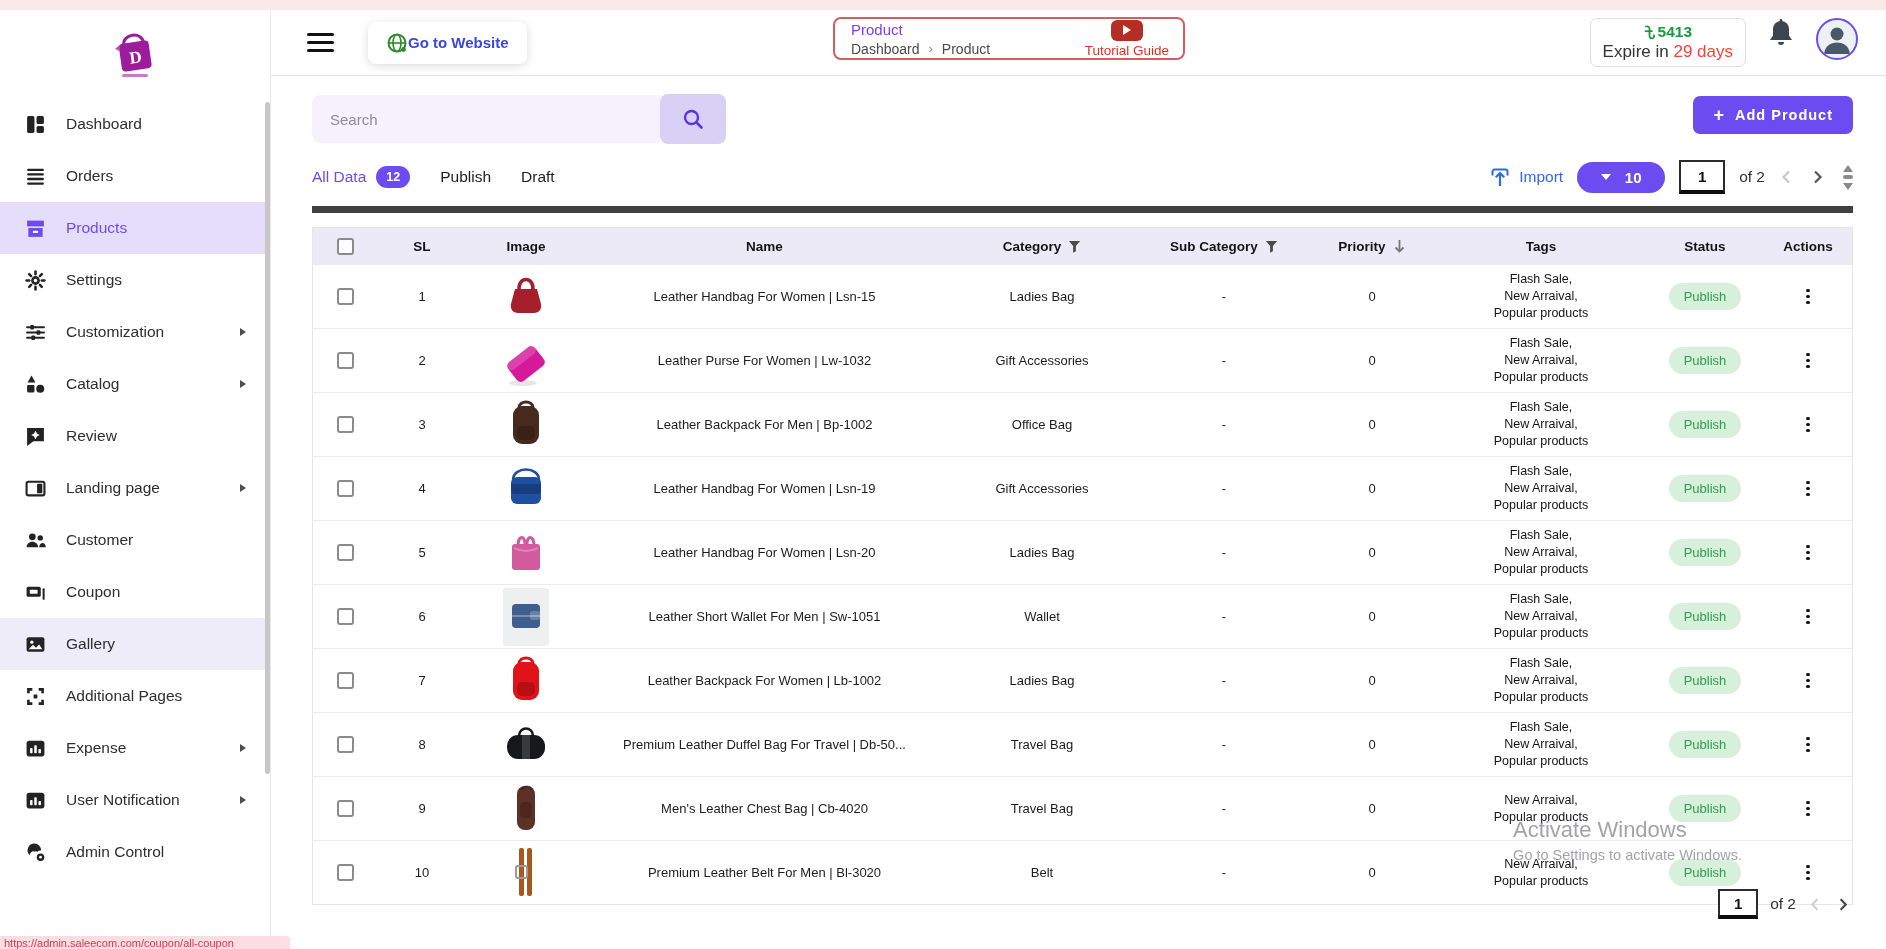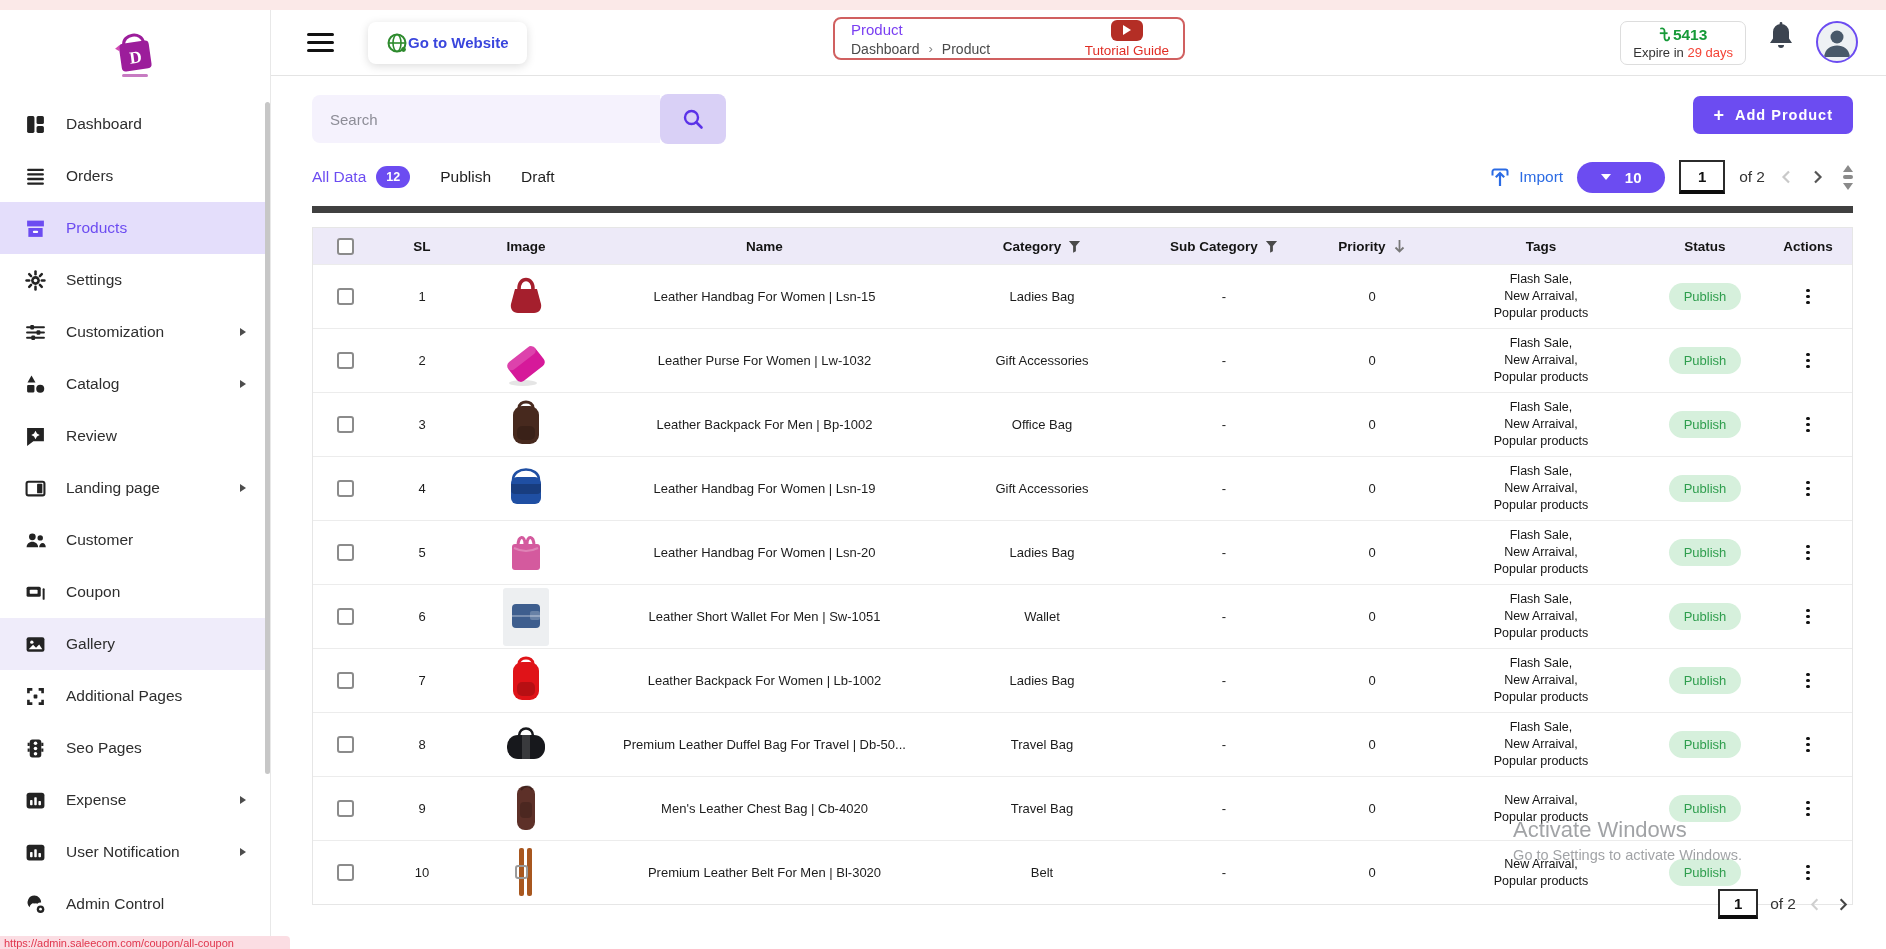--- a/index.html
+++ b/index.html
@@ -38,21 +38,21 @@
   .crumb-path { display:flex; align-items:center; gap:9px; color:#4a4a4a; font-size:14px; }
   .crumb-sep { color:#888; font-size:13px; }
   .crumb-right { display:flex; flex-direction:column; align-items:center; gap:2px; }
   .yt-icon { width:32px; height:21px; background:#b42e25; border-radius:6px; display:flex; align-items:center; justify-content:center; }
   .yt-icon i { width:0; height:0; border-left:8px solid #fff; border-top:5px solid transparent; border-bottom:5px solid transparent; }
   .tutorial-label { color:#e02d24; font-size:13.5px; }
 
   .topbar-right { margin-left:auto; display:flex; align-items:flex-start; gap:20px; }
   .credit-box { border:1px solid #ddd; border-radius:7px; padding:4px 12px; text-align:center; background:#fff; }
   .credit-amount { color:#179a39; font-weight:bold; font-size:15.5px; display:flex; align-items:center; justify-content:center; gap:3px; }
-  .credit-expire { font-size:13px; color:#333; margin-top:1px; }
+  .credit-expire { font-size:17px; color:#333; margin-top:1px; }
   .credit-expire .days { color:#f44336; }
   .bell { cursor:pointer; display:flex; }
   .avatar { width:42px; height:42px; border-radius:50%; border:2.5px solid #6C4CF1; background:#eef1f4; display:flex; align-items:center; justify-content:center; cursor:pointer; overflow:hidden; }
 
   .content { padding:10px 33px 0 41px; position:relative; }
   .search-row { display:flex; align-items:center; margin-top:8px; position:relative; }
   .search-input { width:348px; height:48px; background:#f5f2fd; border:none; border-radius:8px 0 0 8px; padding:0 18px; font-size:15px; color:#333; outline:none; font-family:"Liberation Sans",sans-serif; }
   .search-input::placeholder { color:#8d8d97; }
   .search-btn { width:66px; height:50px; background:#d9d0f6; border:none; border-radius:8px; display:flex; align-items:center; justify-content:center; cursor:pointer; }
   .add-product-btn { position:absolute; right:0; top:2px; height:38px; padding:0 20px; background:#6C4CF1; color:#fff; border:none; border-radius:7px; font-size:14.5px; font-weight:bold; letter-spacing:1px; display:flex; align-items:center; gap:10px; cursor:pointer; font-family:"Liberation Sans",sans-serif; }
@@ -247,32 +247,20 @@
             <svg viewBox="0 0 20 20" width="21" height="21" fill="currentColor">
               <path d="M2 2h5v2.5H4.5V7H2zM13 2h5v5h-2.5V4.5H13zM2 13h2.5v2.5H7V18H2zM15.5 13H18v5h-5v-2.5h2.5z"></path>
               <rect x="8.2" y="8.2" width="3.6" height="3.6" rx="0.8"></rect>
             </svg>
           </span>
           <span class="mi-label">Additional Pages</span>
         </div>
         <div class="menu-item ">
           <span class="mi-icon">
             <svg viewBox="0 0 20 20" width="21" height="21" fill="currentColor">
-              <rect x="4.5" y="1.5" width="11" height="17" rx="2.5"></rect>
-              <circle cx="10" cy="5" r="1.7" fill="#fff"></circle>
-              <circle cx="10" cy="10" r="1.7" fill="#fff"></circle>
-              <circle cx="10" cy="15" r="1.7" fill="#fff"></circle>
-              <path d="M2.5 4.5h2v3h-2zM15.5 4.5h2v3h-2zM2.5 10h2v3h-2zM15.5 10h2v3h-2z"></path>
-            </svg>
-          </span>
-          <span class="mi-label">Seo Pages</span>
-        </div>
-        <div class="menu-item ">
-          <span class="mi-icon">
-            <svg viewBox="0 0 20 20" width="21" height="21" fill="currentColor">
               <rect x="1.5" y="2.5" width="17" height="15" rx="2.5"></rect>
               <rect x="4.8" y="9.5" width="2.4" height="5" rx="0.7" fill="#fff"></rect>
               <rect x="8.8" y="7" width="2.4" height="7.5" rx="0.7" fill="#fff"></rect>
               <rect x="12.8" y="10.5" width="2.4" height="4" rx="0.7" fill="#fff"></rect>
             </svg>
           </span>
           <span class="mi-label">Expense</span>
           <span class="mi-caret"></span>
         </div>
         <div class="menu-item ">

